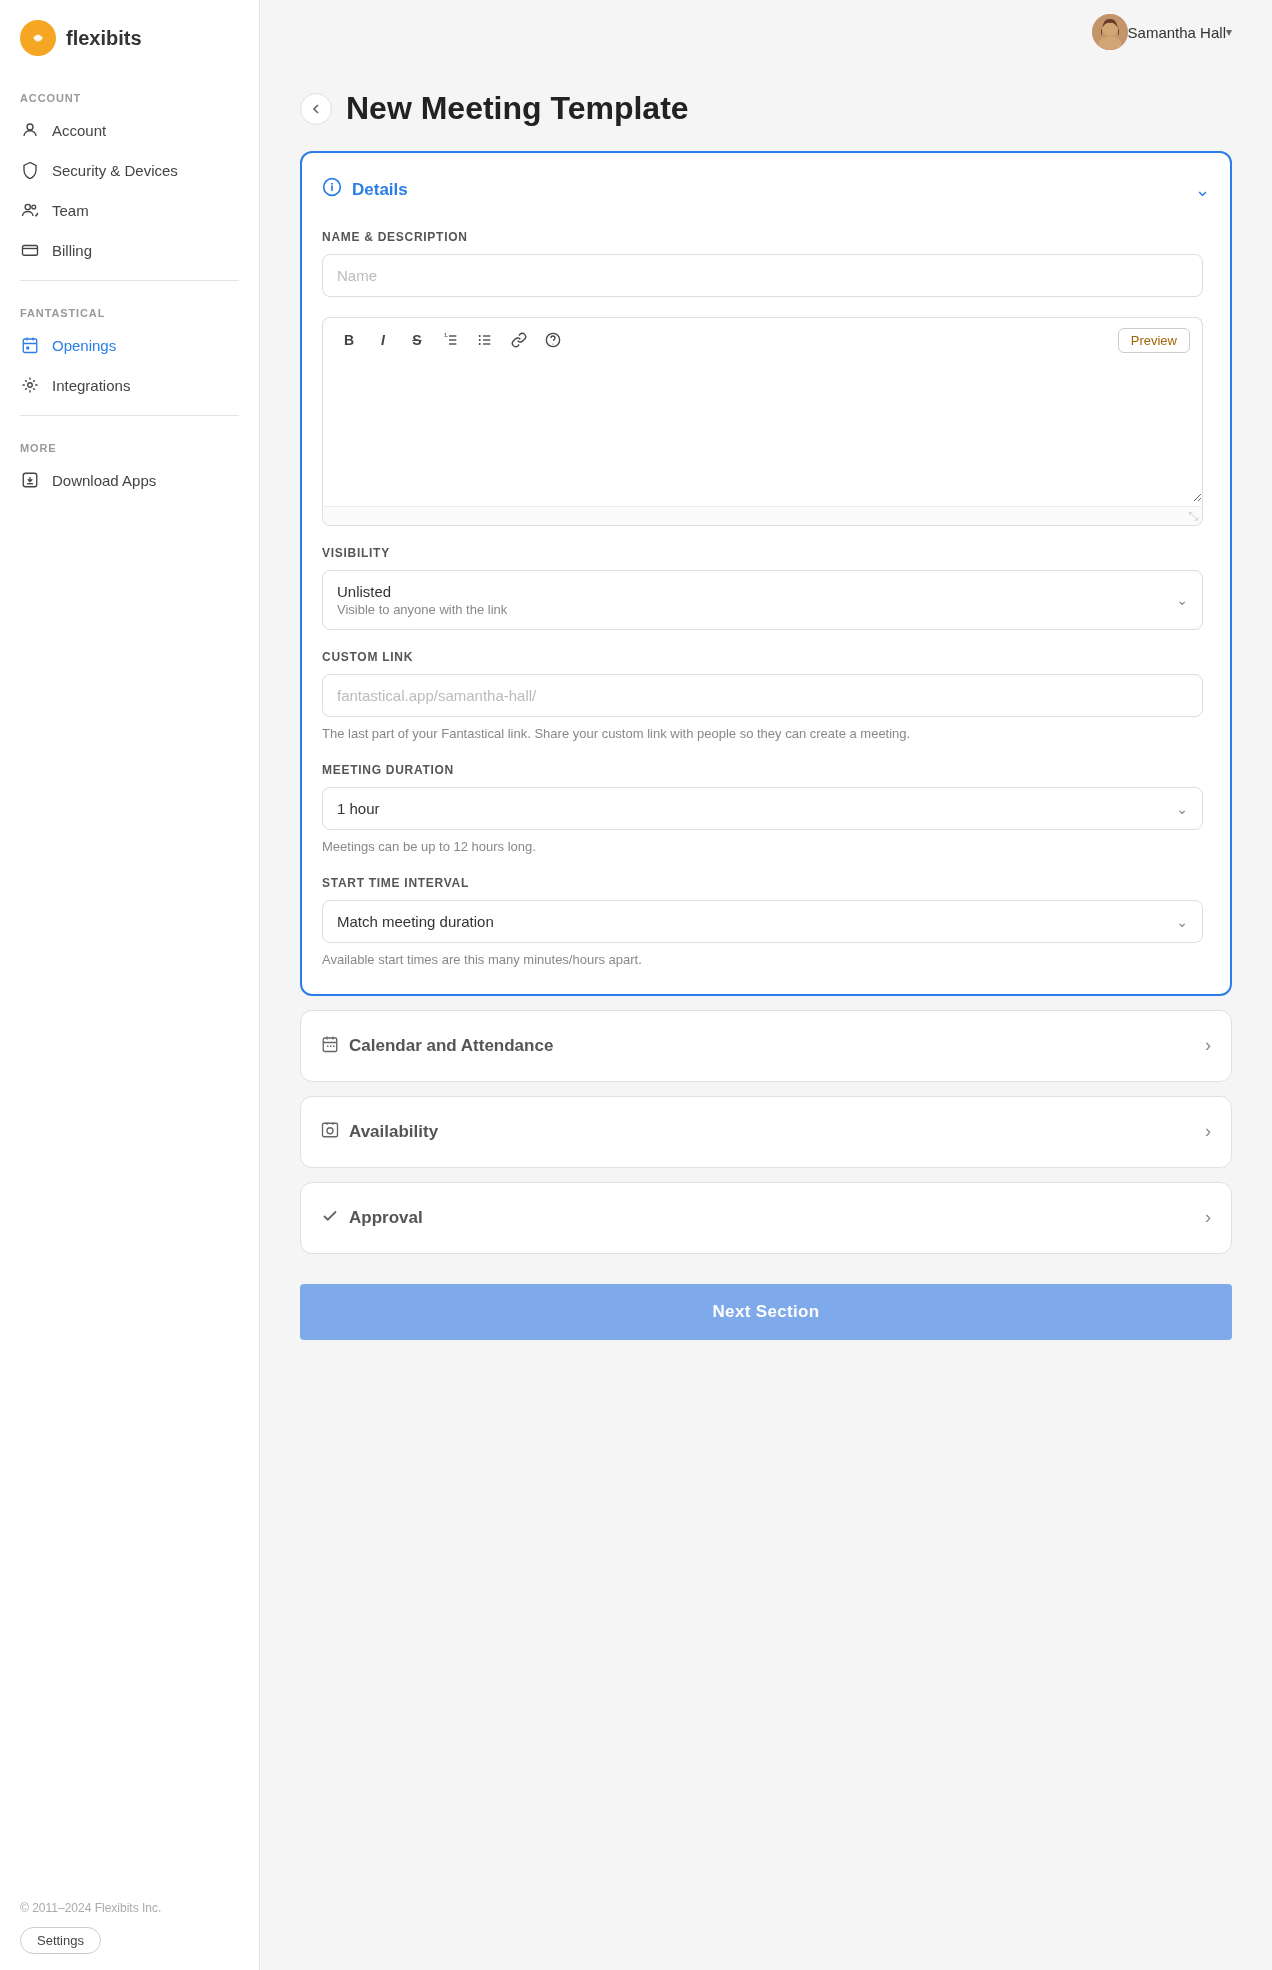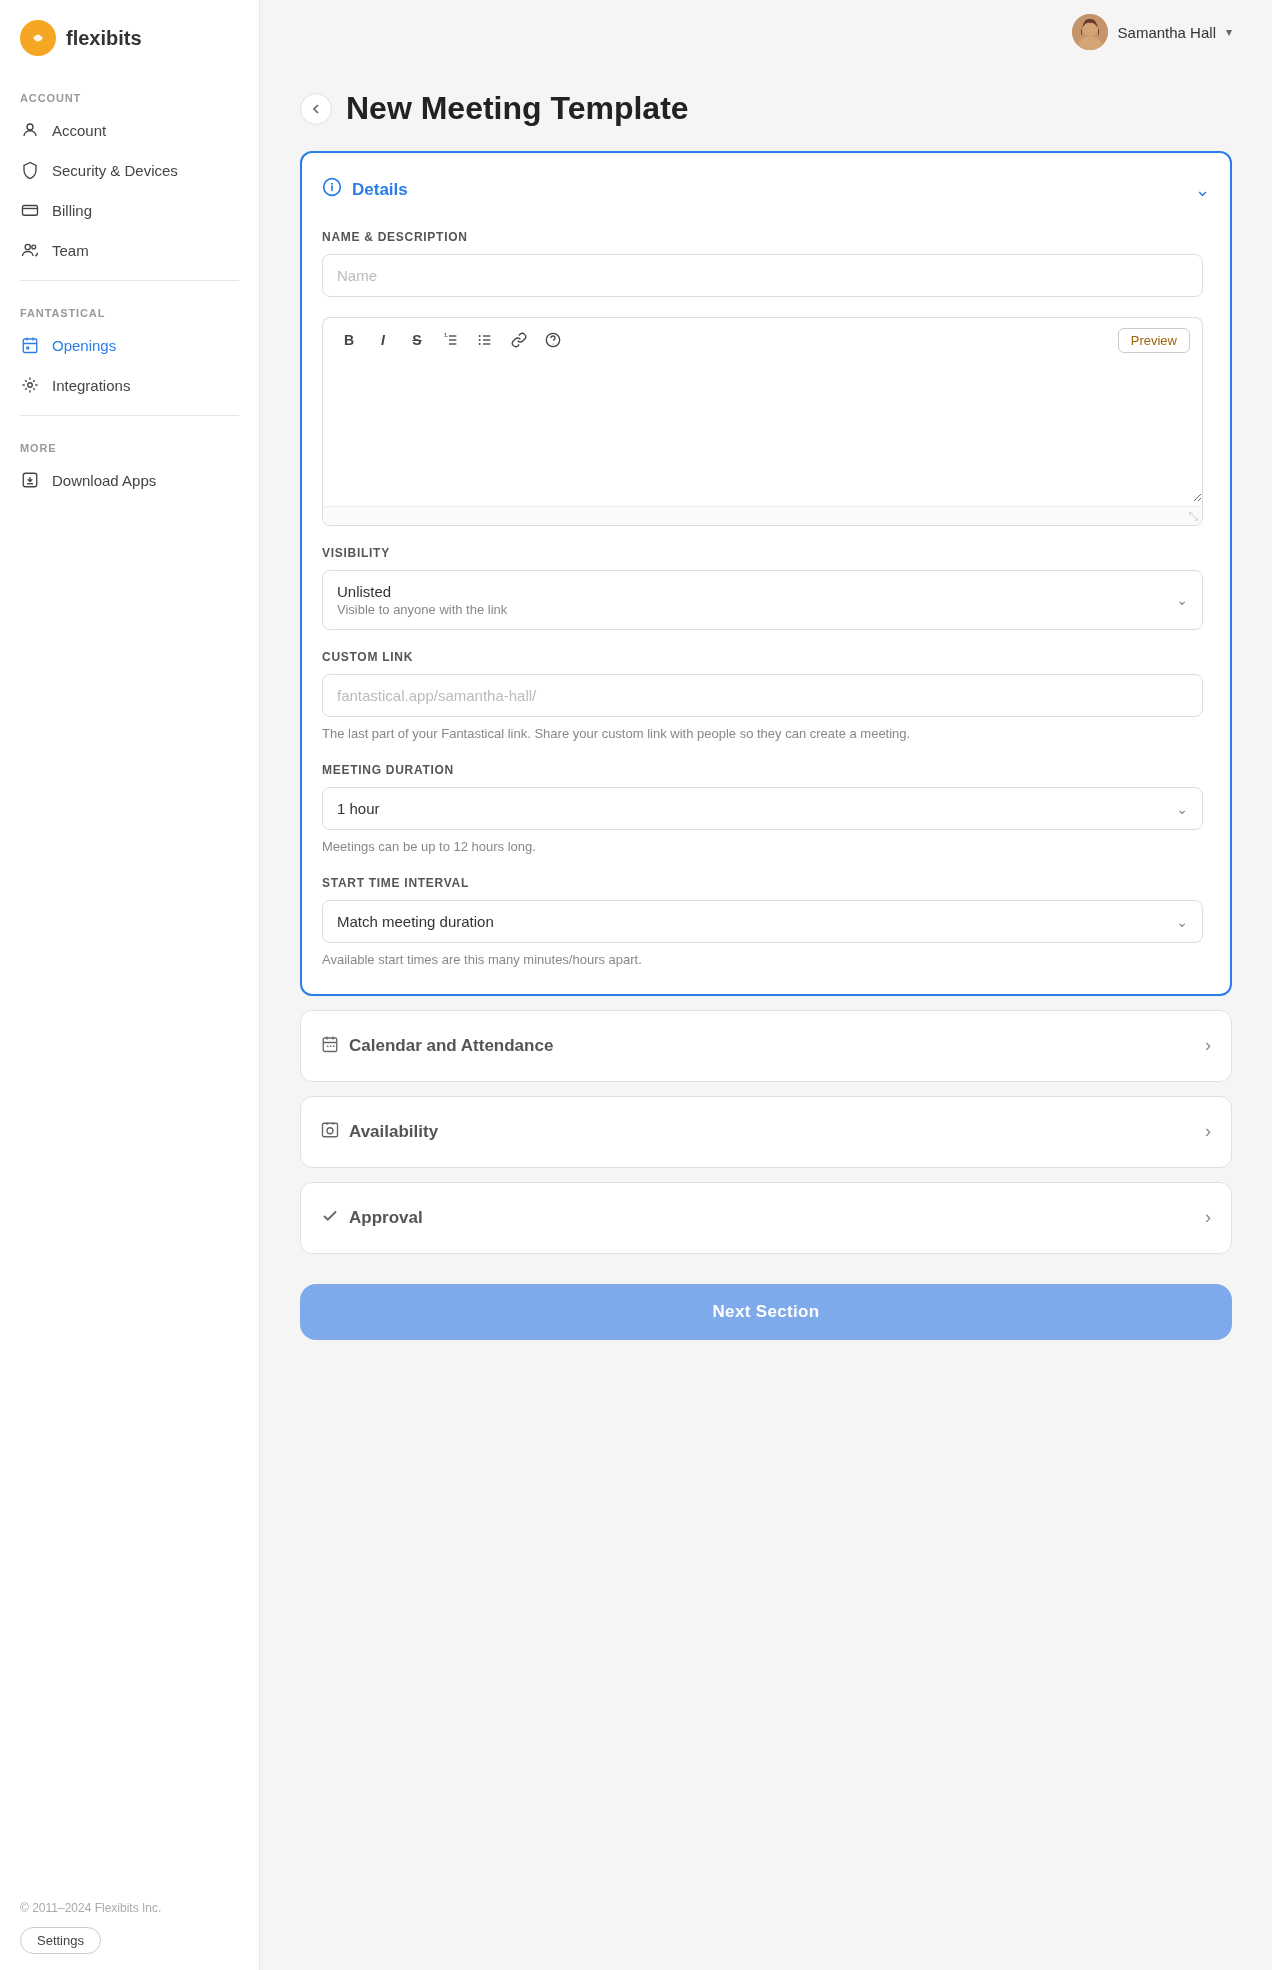--- a/index.html
+++ b/index.html
@@ -134,21 +134,20 @@
       padding: 14px 40px;
       display: flex;
       justify-content: flex-end;
       align-items: center;
       z-index: 5;
     }
 
     .user-info {
       display: flex;
       align-items: center;
-      gap: 10px;
       cursor: pointer;
       justify-content: space-between;
     }
 
     .user-avatar {
       width: 36px;
       height: 36px;
       border-radius: 50%;
       background: #c89a7a;
       overflow: hidden;
@@ -401,21 +400,21 @@
     .form-section {
       margin-top: 20px;
     }
 
     
     .next-section-btn {
       width: 100%;
       background: #7eaaeb;
       color: white;
       border: none;
-      border-radius: 16px;
+      border-radius: 4px;
       padding: 18px;
       font-size: 17px;
       font-weight: 600;
       cursor: pointer;
       margin-top: 16px;
       letter-spacing: 0.02em;
     }
   </style>
 </head>
 <body>
@@ -441,40 +440,40 @@
     </span>
     <span>Account</span>
   </div>
   <div class="sidebar-item">
     <span class="icon">
       <svg width="18" height="18" viewBox="0 0 24 24" fill="none" stroke="currentColor" stroke-width="1.8">
         <path d="M12 2L4 6v6c0 5.25 3.5 10.14 8 11.5 4.5-1.36 8-6.25 8-11.5V6L12 2z"></path>
       </svg>
     </span>
     <span>Security &amp; Devices</span>
-  </div>
-  <div class="sidebar-item">
-    <span class="icon">
-      <svg width="18" height="18" viewBox="0 0 24 24" fill="none" stroke="currentColor" stroke-width="1.8">
-        <rect x="2" y="6" width="20" height="13" rx="2"></rect>
-        <path d="M2 10h20"></path>
-      </svg>
-    </span>
-    <span>Billing</span>
   </div>
   <div class="sidebar-item">
     <span class="icon">
       <svg width="18" height="18" viewBox="0 0 24 24" fill="none" stroke="currentColor" stroke-width="1.8">
         <circle cx="9" cy="8" r="3.5"></circle>
         <path d="M2 20c0-3.5 3-6 7-6s7 2.5 7 6"></path>
         <circle cx="17" cy="8" r="2.5"></circle>
         <path d="M19 20c1.5-.5 3-2 3-4.5"></path>
       </svg>
     </span>
     <span>Team</span>
+  </div>
+  <div class="sidebar-item">
+    <span class="icon">
+      <svg width="18" height="18" viewBox="0 0 24 24" fill="none" stroke="currentColor" stroke-width="1.8">
+        <rect x="2" y="6" width="20" height="13" rx="2"></rect>
+        <path d="M2 10h20"></path>
+      </svg>
+    </span>
+    <span>Billing</span>
   </div>
 
   <hr class="sidebar-divider">
 
   <div class="sidebar-section-label">FANTASTICAL</div>
   <div class="sidebar-item active">
     <span class="icon">
       <svg width="18" height="18" viewBox="0 0 24 24" fill="none" stroke="#2b7de9" stroke-width="1.8">
         <rect x="3" y="4" width="18" height="18" rx="2"></rect>
         <path d="M16 2v4M8 2v4M3 10h18"></path>

